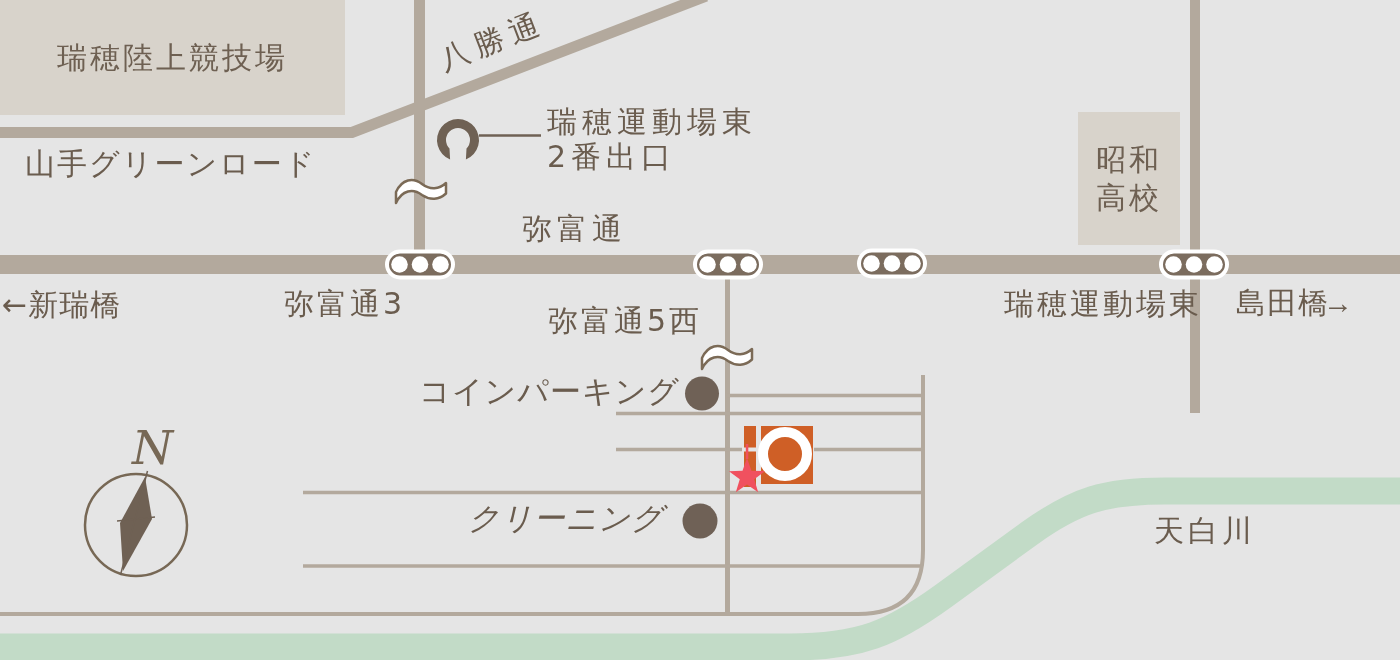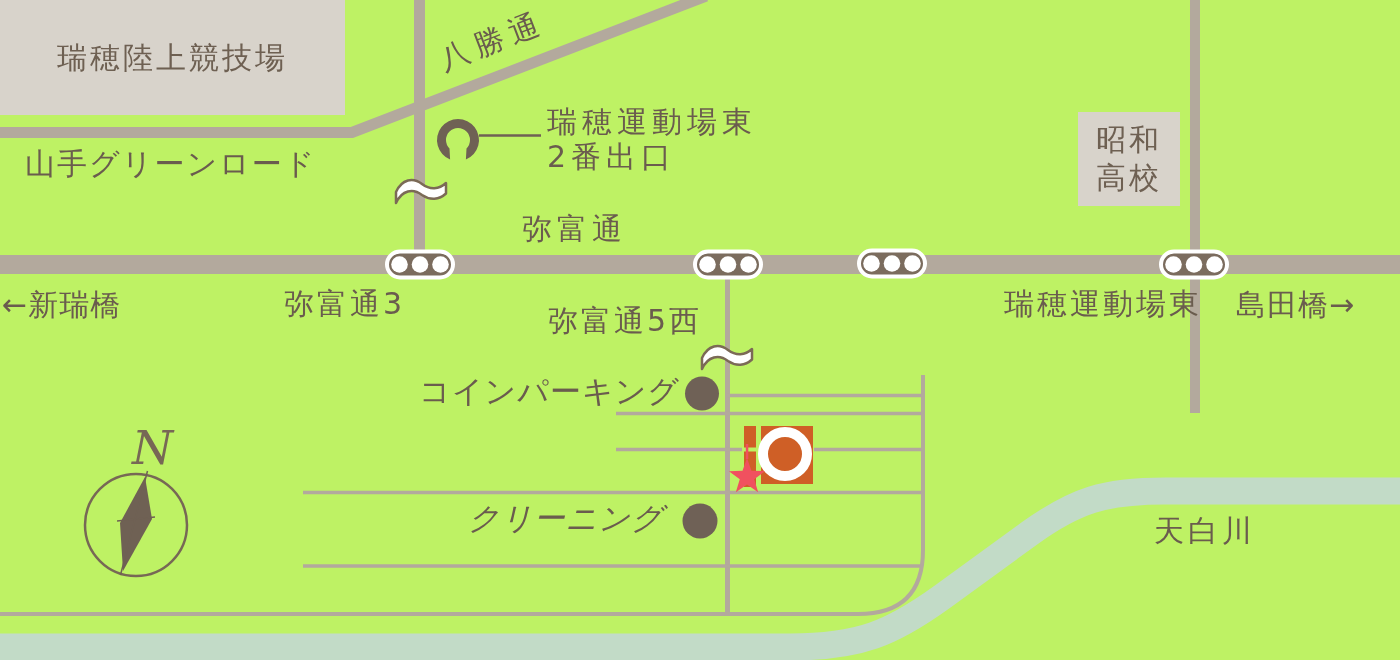--- a/index.html
+++ b/index.html
@@ -1,37 +1,37 @@
 <!DOCTYPE html>
 <html><head>
 <meta charset="utf-8">
 <style>
   html,body{margin:0;padding:0;background:#ffffff;}
-  .map{position:relative;width:1400px;height:660px;background:#bef264;overflow:hidden;
+  .map{position:relative;width:1400px;height:660px;background:#e5e5e5;overflow:hidden;
        font-family:"DejaVu Sans","Liberation Sans",sans-serif;}
   .map svg{position:absolute;left:0;top:0;}
   .lbl{position:absolute;color:#6a5c4e;font-size:30px;line-height:1;white-space:nowrap;
        letter-spacing:3px;z-index:5;}
   .box{position:absolute;background:#d8d3cb;display:flex;align-items:center;justify-content:center;
        color:#6e6052;font-size:30px;letter-spacing:3px;z-index:1;text-align:center;}
   .box .inner{line-height:38px;}
   .rot{transform:rotate(-21deg);transform-origin:center;letter-spacing:7px;}
   .north{position:absolute;font-family:"DejaVu Serif","Liberation Serif",serif;
          font-style:italic;font-size:47px;color:#776855;z-index:5;}
   .small-ls{letter-spacing:1px;font-size:31px;text-align:center;}
 </style>
 </head>
 <body>
 
 <div class="map">
 
   <div class="box" style="left:0;top:0;width:345px;height:115px;">
     <span class="inner">瑞穂陸上競技場</span>
   </div>
-  <div class="box" style="left:1078px;top:112px;width:102px;height:94px;">
+  <div class="box" style="left:1078px;top:112px;width:102px;height:133px;">
     <span class="inner">
       <span>昭和</span><br>
       <span>高校</span>
     </span>
   </div>
 
   <svg width="1400" height="660" viewBox="0 0 1400 660">
 
     <path d="M-10,647 H790 C860,647 892,633 942,597 L1030,533 C1076,500 1105,491 1165,491 H1410" fill="none" stroke="#c2dbc7" stroke-width="27"></path>
 
@@ -118,19 +118,19 @@
   <div class="lbl" style="left:25px;top:149px;letter-spacing:2px;">山手グリーンロード</div>
   <div class="lbl" style="left:547px;top:104px;line-height:35px;letter-spacing:5px;">
     <span>瑞穂運動場東</span><br>
     <span>2番出口</span>
   </div>
   <div class="lbl" style="left:522px;top:214px;letter-spacing:5px;text-align:right;">弥富通</div>
   <div class="lbl" style="left:2px;top:290px;letter-spacing:1px;">←新瑞橋</div>
   <div class="lbl" style="left:284px;top:289px;">弥富通3</div>
   <div class="lbl" style="left:548px;top:306px;">弥富通5西</div>
   <div class="lbl" style="left:1004px;top:289px;">瑞穂運動場東</div>
-  <div class="lbl" style="left:1236px;top:290px;letter-spacing:1px;">島田橋→</div>
+  <div class="lbl" style="left:1236px;top:290px;letter-spacing:1px;font-family:Liberation Mono, monospace;">島田橋→</div>
   <div class="lbl small-ls" style="left:419px;top:376px;">コインパーキング</div>
   <div class="lbl small-ls" style="left:468px;top:503px;font-style:italic;">クリーニング</div>
   <div class="lbl" style="left:1154px;top:516px;letter-spacing:4px;">天白川</div>
   <div class="north" style="left:132px;top:420px;">N</div>
 
 </div>
 
 </body></html>

